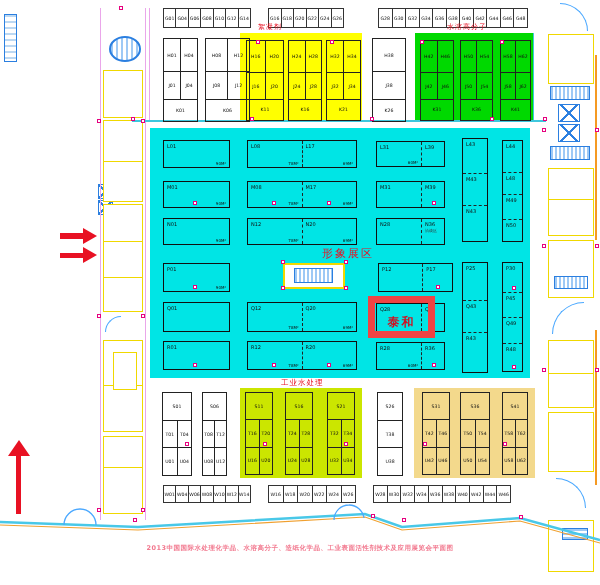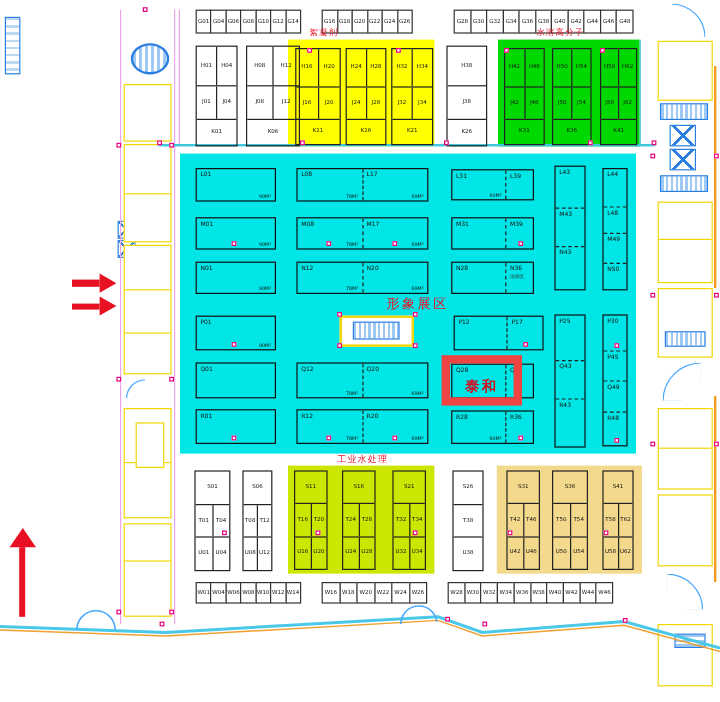--- a/index.html
+++ b/index.html
@@ -473,20 +473,21 @@
   <div class="dot" style="left:371px;top:514px"></div>
   <div class="dot" style="left:402px;top:518px"></div>
   <div class="dot" style="left:519px;top:515px"></div>
   <div class="dot" style="left:542px;top:128px"></div>
   <div class="dot" style="left:595px;top:128px"></div>
   <div class="dot" style="left:542px;top:244px"></div>
   <div class="dot" style="left:595px;top:244px"></div>
   <div class="dot" style="left:542px;top:368px"></div>
   <div class="dot" style="left:595px;top:368px"></div>
 
+  <div class="footer1">2013中国国际水处理化学品、水溶高分子、造纸化学品、工业表面活性剂技术及应用展览会平面图</div>
 <div class="rblock top" style="left: 163px; top: 38px; width: 35px; height: 84px;">
       <div class="brow">
         <div class="bcell">H01</div>
         <div class="bcell">H04</div>
       </div>
       <div class="brow">
         <div class="bcell">J01</div>
         <div class="bcell">J04</div>
       </div>
       <div class="brow">

